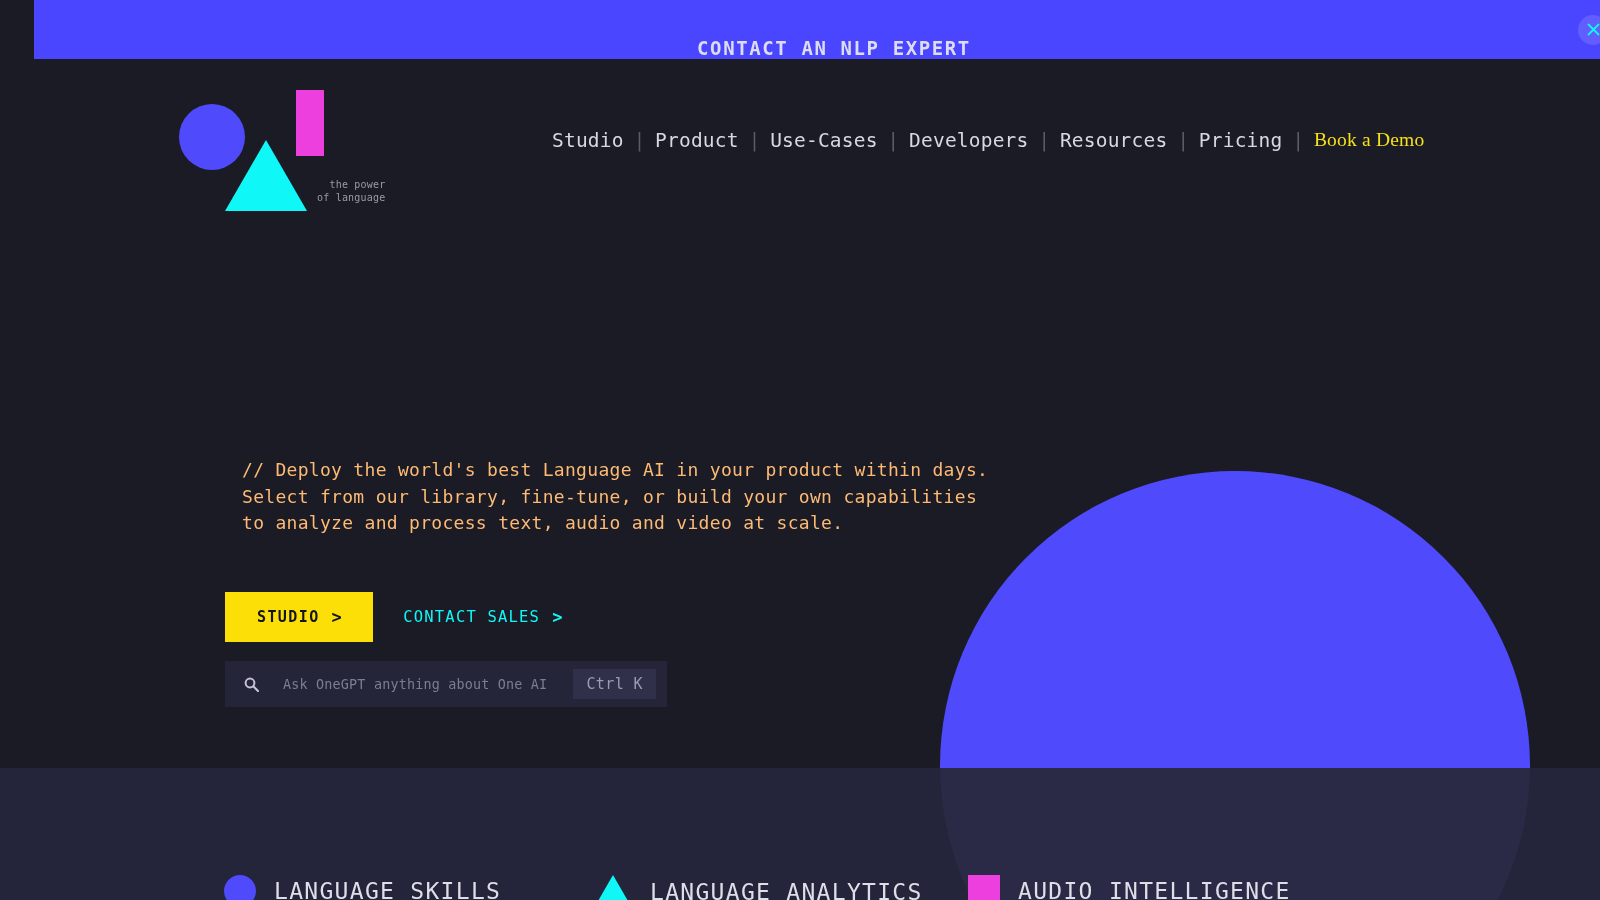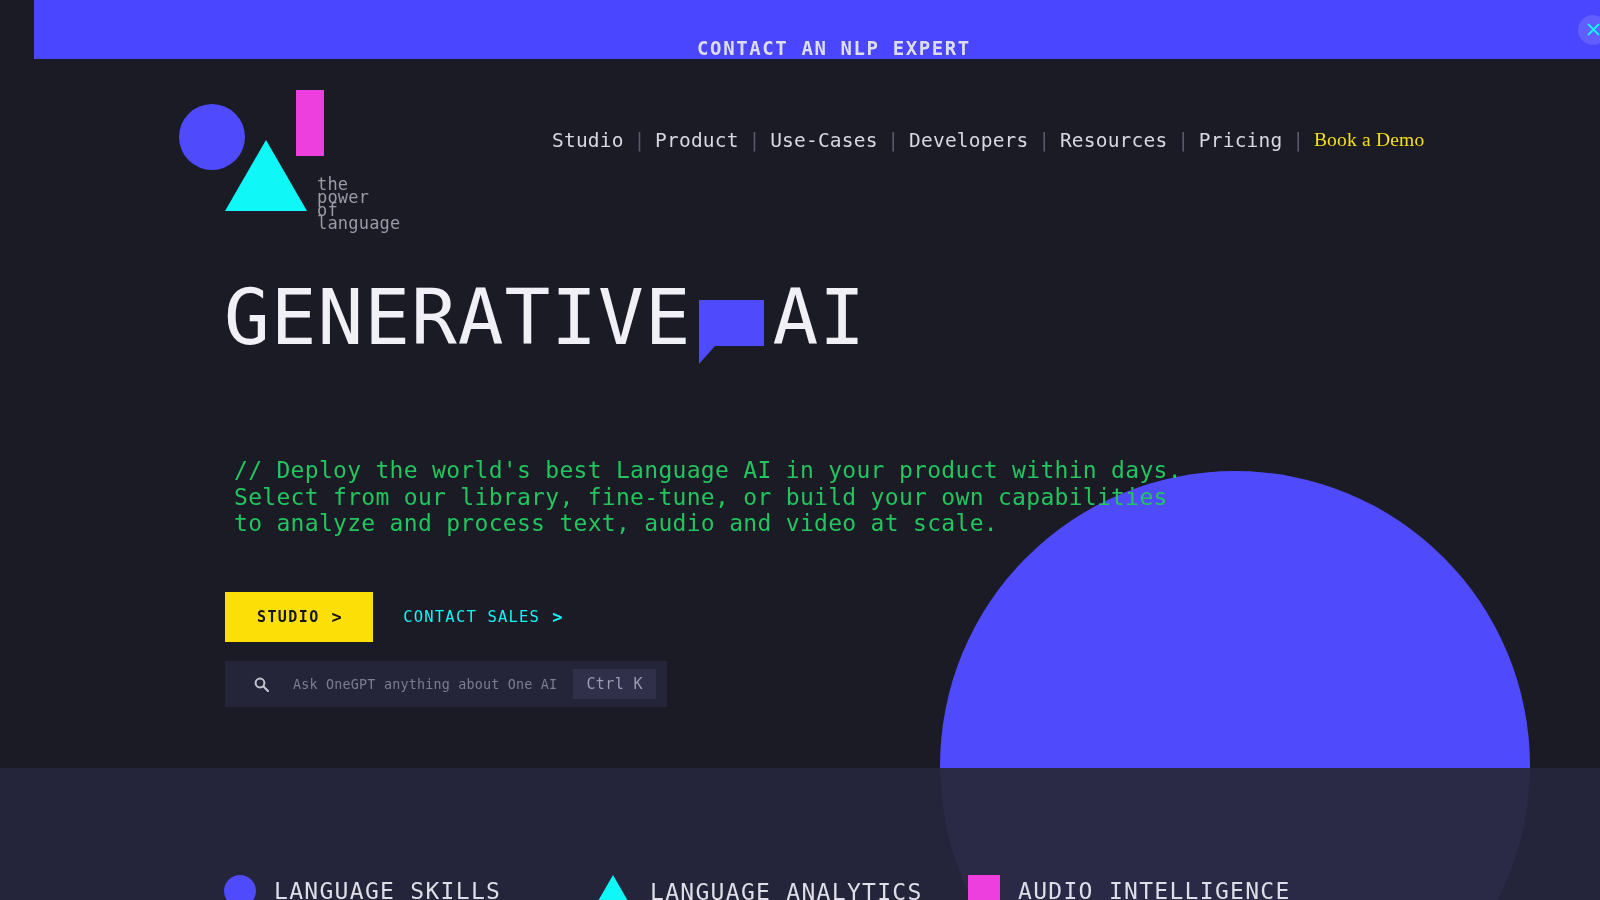--- a/index.html
+++ b/index.html
@@ -117,25 +117,26 @@
   }
   .logo-rect {
     position: absolute;
     left: 117px; top: 0px;
     width: 28px; height: 66px;
     background: #ed3fdd;
   }
   .logo-tagline {
     position: absolute;
     left: 138px; top: 88px;
-    font-size: 17px;
+    font-size: 10px;
     line-height: 13px;
     color: #9a9aa8;
     letter-spacing: 0.2px;
     white-space: pre-line;
+    text-align: right;
   }
 
   
   .nav {
     position: absolute;
     left: 552px;
     top: 126px;
     display: flex;
     align-items: center;
     height: 28px;
@@ -192,25 +193,25 @@
     width: 55px;
     height: 58px;
     border-radius: 50%;
     background: #fcdf07;
     vertical-align: -10px;
     margin: 0 -2px;
   }
 
   .lede {
     position: absolute;
-    left: 234px;
+    left: 242px;
     top: 457px;
-    font-size: 23px;
+    font-size: 18px;
     line-height: 26.6px;
-    color: #22c55e;
+    color: #fdba74;
     letter-spacing: 0.3px;
     white-space: pre-line;
   }
 
   
   .cta-row {
     position: absolute;
     left: 225px;
     top: 592px;
     display: flex;
@@ -249,21 +250,21 @@
   
   .search {
     position: absolute;
     left: 225px;
     top: 661px;
     width: 442px;
     height: 46px;
     background: #25253a;
     display: flex;
     align-items: center;
-    padding: 0 11px 0 26px;
+    padding: 0 11px 0 16px;
     cursor: text;
   }
   .search-icon { width: 20px; display: flex; align-items: center; justify-content: center; }
   .search-input {
     flex: 1;
     background: transparent;
     border: none;
     outline: none;
     font-family: "DejaVu Sans Mono", "Liberation Mono", monospace;
     font-size: 13.4px;
@@ -354,21 +355,20 @@
   <span class="nav-item">Developers</span>
   <span class="nav-sep">|</span>
   <span class="nav-item">Resources</span>
   <span class="nav-sep">|</span>
   <span class="nav-item">Pricing</span>
   <span class="nav-sep">|</span>
   <span class="nav-item accent">Book a Demo</span>
 </nav>
 
 <h1 class="headline">
-  <span class="headline-line"><span>GENERATIVE</span><span class="bubble"></span><span>AI</span></span>
 </h1>
 
 <p class="lede">// Deploy the world's best Language AI in your product within days.
 Select from our library, fine-tune, or build your own capabilities
 to analyze and process text, audio and video at scale.</p>
 
 <div class="cta-row">
   <button class="btn-studio">
     <span>STUDIO</span>
     <span class="chev">&gt;</span>

